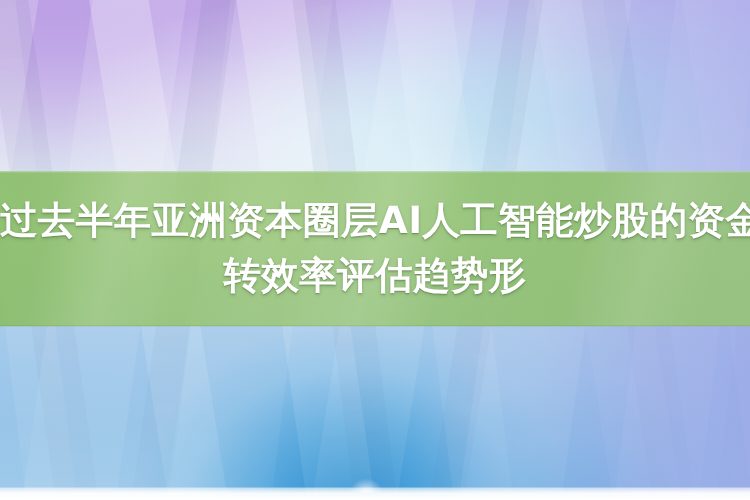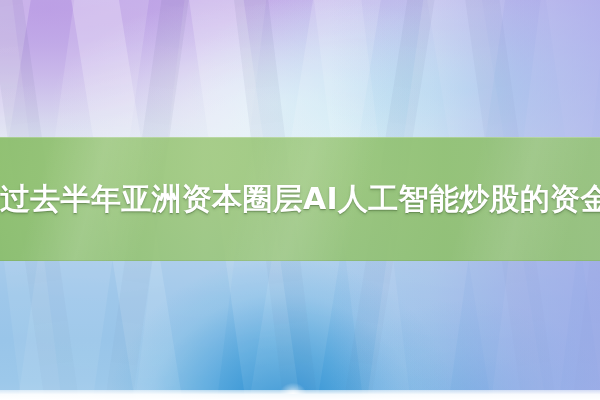--- a/index.html
+++ b/index.html
@@ -240,18 +240,19 @@
   <div class="layer wash-right"></div>
 
   <div class="green-band">
     <div class="green-edge-top"></div>
     <div class="green-sheen"></div>
     <div class="green-edge-bottom"></div>
   </div>
 
   <div class="title-wrap">
     <span class="title-line">过去半年亚洲资本圈层AI人工智能炒股的资金周</span>
+    <span class="title-line">转效率评估趋势形</span>
   </div>
 
   <div class="bottom-glow"></div>
   <div class="bottom-strip"></div>
 
 </div>
 
 </body></html>

